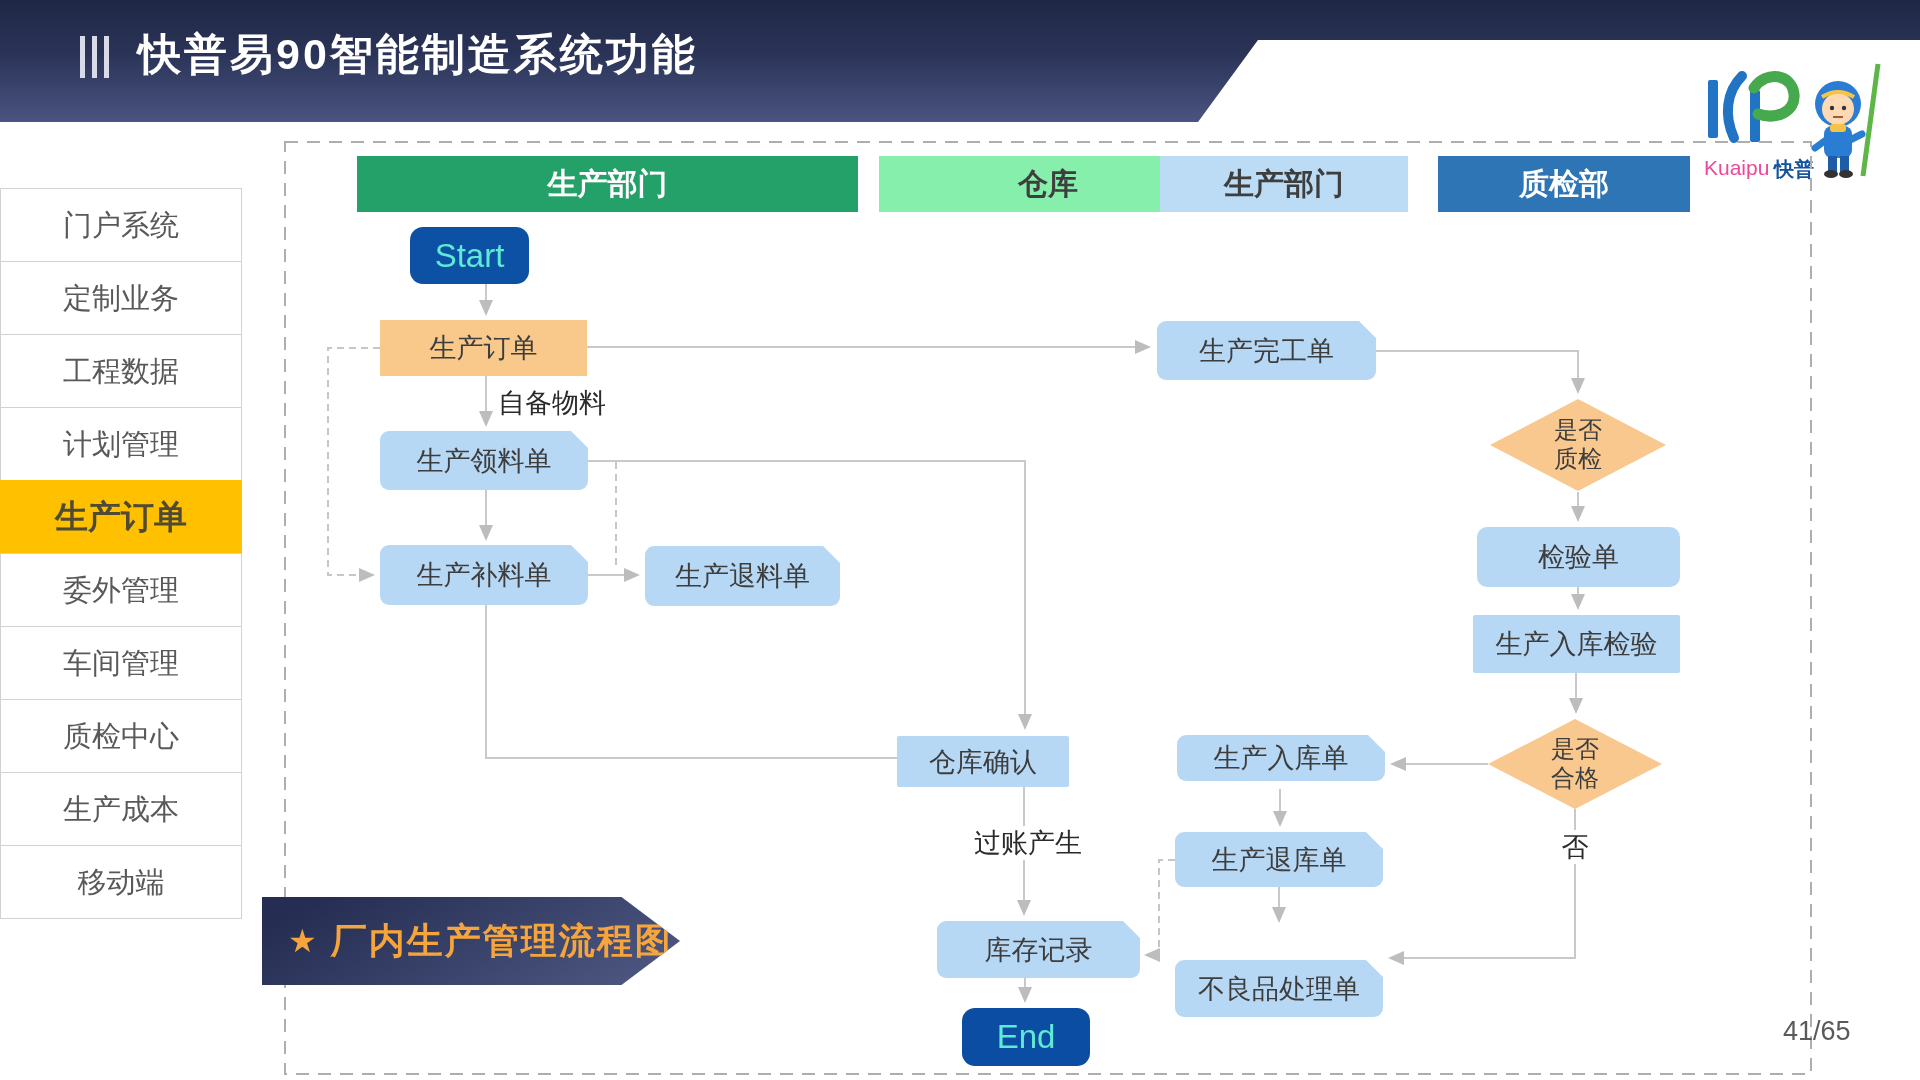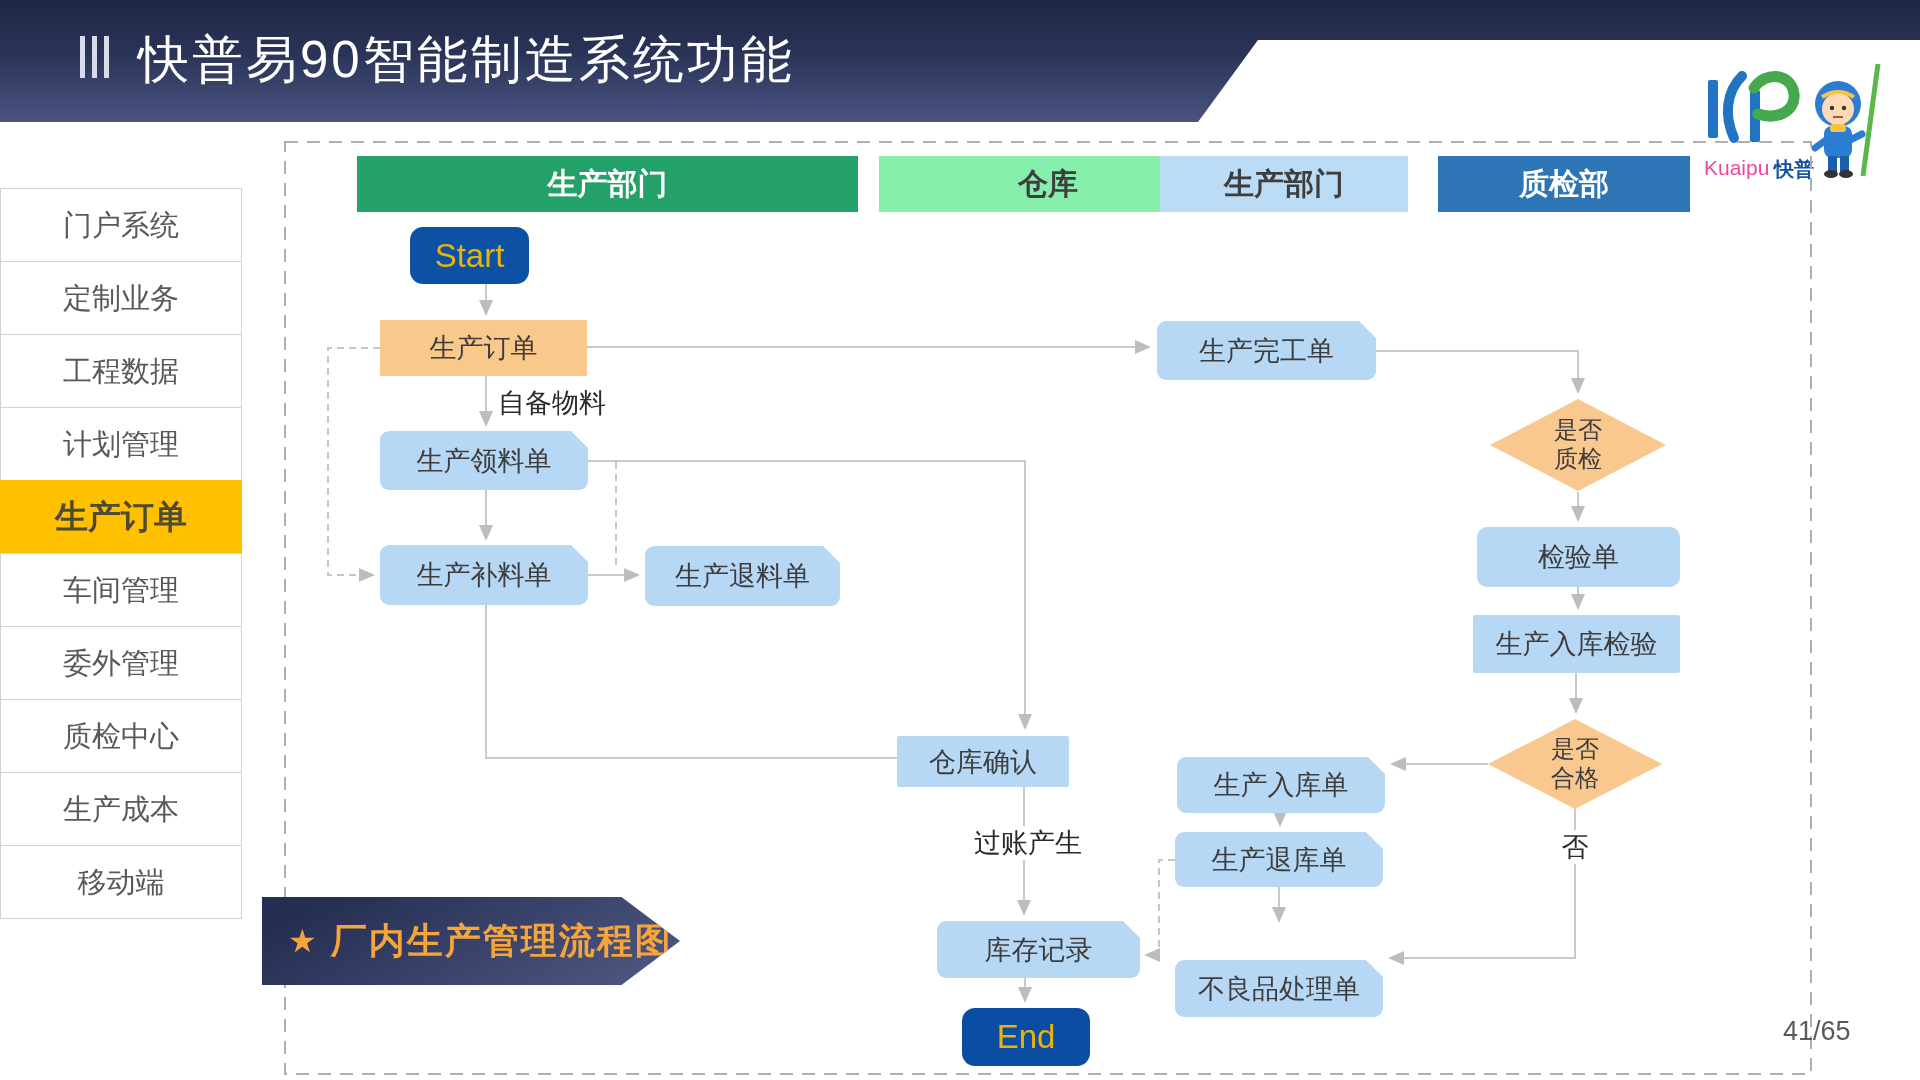--- a/index.html
+++ b/index.html
@@ -4,42 +4,42 @@
 <style>
   html,body{margin:0;padding:0;background:#ffffff;}
   body{width:1920px;height:1080px;position:relative;overflow:hidden;
        font-family:"Liberation Sans","DejaVu Sans",sans-serif;}
   
   .header{position:absolute;left:0;top:0;width:1920px;height:122px;
     background:linear-gradient(180deg,#1F2745 0%,#2B3458 45%,#4A5480 100%);
     clip-path:polygon(0 0,1920px 0,1920px 40px,1258px 40px,1198px 122px,0 122px);}
   .header-bars{position:absolute;left:80px;top:36px;display:flex;gap:7px;}
   .header-bars i{display:block;width:5px;height:42px;background:#D9DCE8;}
-  .page-title{position:absolute;left:138px;top:26px;font-size:51px;font-weight:normal;
+  .page-title{position:absolute;left:138px;top:26px;font-size:43px;font-weight:bold;
     color:#ffffff;letter-spacing:3px;white-space:nowrap;}
   
   .sidebar{position:absolute;left:0;top:188px;width:242px;}
   .side-item{box-sizing:border-box;height:74px;line-height:72px;text-align:center;
     font-size:29px;color:#595959;background:#ffffff;border:1px solid #D2D2D2;margin-top:-1px;}
   .side-item:first-child{margin-top:0;}
   .side-item.active{background:#FFC000;border-color:#FFC000;color:#4F4A32;
     font-size:33px;font-weight:bold;}
   
   .lane{position:absolute;top:156px;height:56px;display:flex;align-items:center;
     justify-content:center;font-size:30px;font-weight:600;color:#3E3E3E;}
   
   .node{position:absolute;box-sizing:border-box;display:flex;align-items:center;
     justify-content:center;font-size:27px;color:#3D3D3D;white-space:nowrap;}
   .blue{background:#B7D8F5;}
   .fold{clip-path:polygon(0 0,calc(100% - 17px) 0,100% 17px,100% 100%,0 100%);
     border-radius:9px 0 9px 9px;}
   .rounded{border-radius:10px;}
   .rect{border-radius:2px;}
   .orange{background:#F9C98C;}
-  .pill{background:#0D51A4;color:#eab308;font-size:33px;border-radius:13px;}
+  .pill{background:#0D51A4;color:#5eead4;font-size:33px;border-radius:13px;}
   .diamond{position:absolute;box-sizing:border-box;display:flex;align-items:center;
     justify-content:center;background:#F9C88E;
     clip-path:polygon(50% 0,100% 50%,50% 100%,0 50%);}
   .diamond span{display:block;width:56px;font-size:24px;line-height:1.2;
     text-align:center;color:#3D3D3D;}
   .edge-label{position:absolute;font-size:27px;color:#2B2B2B;background:#ffffff;
     display:flex;align-items:center;justify-content:center;white-space:nowrap;}
   
   .caption{position:absolute;left:262px;top:897px;width:418px;height:88px;
     background:linear-gradient(150deg,#252D52 10%,#4D5781 95%);
@@ -89,22 +89,22 @@
   <div style="position:absolute;left:4px;top:100px;font-size:21px;color:#ec4899;">Kuaipu</div>
   <div style="position:absolute;left:74px;top:100px;font-size:20px;font-weight:bold;color:#15539E;">快普</div>
 </div>
 
 <div class="sidebar">
   <div class="side-item">门户系统</div>
   <div class="side-item">定制业务</div>
   <div class="side-item">工程数据</div>
   <div class="side-item">计划管理</div>
   <div class="side-item active">生产订单</div>
+  <div class="side-item">委外管理</div>
   <div class="side-item">车间管理</div>
-  <div class="side-item">委外管理</div>
   <div class="side-item">质检中心</div>
   <div class="side-item">生产成本</div>
   <div class="side-item">移动端</div>
 </div>
 
 <svg class="overlay" width="1920" height="1080" viewBox="0 0 1920 1080">
   <defs>
     <marker id="arr" markerWidth="9" markerHeight="8" refX="6.5" refY="3.5" orient="auto">
       <path d="M0,0 L8,3.5 L0,7 Z" fill="#BDBDBD"></path>
     </marker>
@@ -150,21 +150,21 @@
 <div class="node blue fold" style="left:1157px;top:321px;width:219px;height:59px;">生产完工单</div>
 <div class="diamond" style="left:1490px;top:399px;width:176px;height:92px;">
   <span>是否质检</span>
 </div>
 <div class="node blue rounded" style="left:1477px;top:527px;width:203px;height:60px;">检验单</div>
 <div class="node blue rect" style="left:1473px;top:615px;width:207px;height:58px;">生产入库检验</div>
 <div class="diamond" style="left:1488px;top:719px;width:174px;height:90px;">
   <span>是否合格</span>
 </div>
 <div class="node blue rect" style="left:897px;top:736px;width:172px;height:51px;">仓库确认</div>
-<div class="node blue fold" style="left:1177px;top:735px;width:208px;height:56px;margin-top:22px;">生产入库单</div>
+<div class="node blue fold" style="left:1177px;top:735px;width:208px;height:46px;">生产入库单</div>
 <div class="node blue fold" style="left:1175px;top:832px;width:208px;height:55px;">生产退库单</div>
 <div class="node blue fold" style="left:1175px;top:928px;width:208px;height:57px;margin-top:32px;">不良品处理单</div>
 <div class="node blue fold" style="left:937px;top:921px;width:203px;height:57px;">库存记录</div>
 <div class="node pill" style="left:962px;top:1008px;width:128px;height:58px;background:#0B4DA2;">End</div>
 
 <div class="edge-label" style="left:496px;top:388px;width:112px;height:30px;">自备物料</div>
 <div class="edge-label" style="left:968px;top:826px;width:120px;height:34px;">过账产生</div>
 <div class="edge-label" style="left:1553px;top:830px;width:44px;height:34px;">否</div>
 
 <div class="caption">

